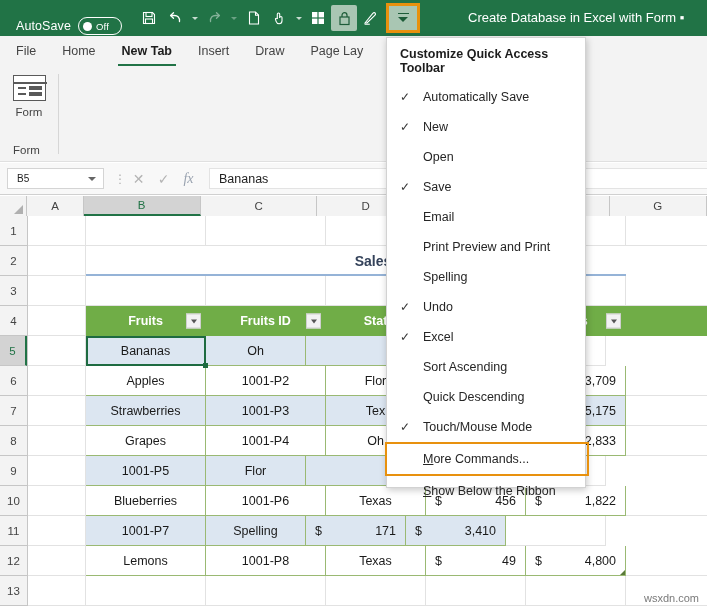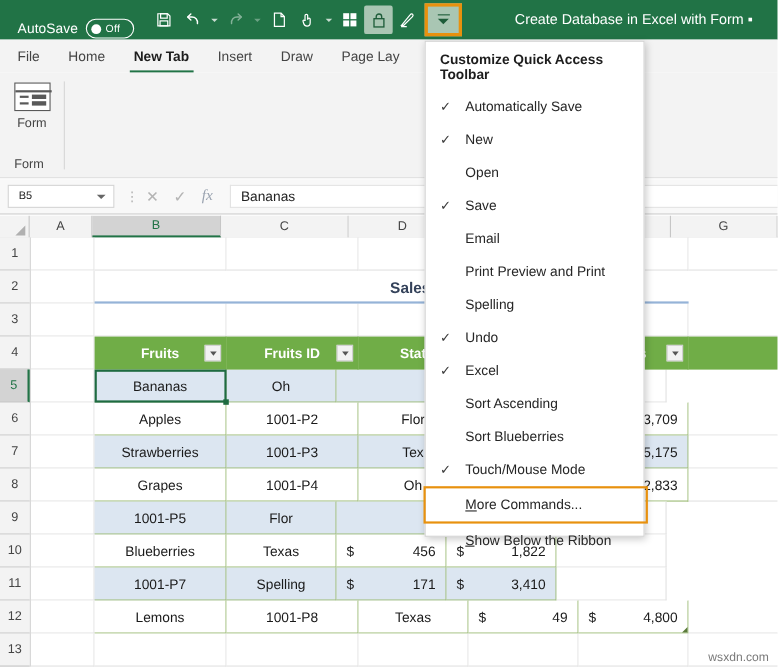--- a/index.html
+++ b/index.html
@@ -514,20 +514,21 @@
         </div>
         <div class="gcell tb-cell money band" style="width: 100px;">
           <span class="cur"></span>
           <span>2,863</span>
         </div>
         <div class="gcell " style="width: 100px;"></div>
       </div>
       <div class="grow">
         <div class="gcell " style="width: 58px;"></div>
         <div class="gcell tb-cell ctr plain" style="width: 120px;">Blueberries</div>
+        <div class="gcell tb-cell ctr plain" style="width: 120px;">1001-P6</div>
         <div class="gcell tb-cell ctr plain" style="width: 100px;">Texas</div>
         <div class="gcell tb-cell money plain" style="width: 100px;">
           <span class="cur">$</span>
           <span>456</span>
         </div>
         <div class="gcell tb-cell money plain" style="width: 100px;">
           <span class="cur">$</span>
           <span>1,822</span>
         </div>
         <div class="gcell " style="width: 100px;"></div>
@@ -616,21 +617,21 @@
       <div class="mi">
         <span class="chk">✓</span>
         <span class="mlabel">Excel</span>
       </div>
       <div class="mi">
         <span class="chk"></span>
         <span class="mlabel">Sort Ascending</span>
       </div>
       <div class="mi">
         <span class="chk"></span>
-        <span class="mlabel">Sort Blueberries</span>
+        <span class="mlabel">Quick Descending</span>
       </div>
       <div class="mi">
         <span class="chk">✓</span>
         <span class="mlabel">Touch/Mouse Mode</span>
       </div>
       <div class="mi sep-top" id="mi-more">
         <span class="chk"></span>
         <span class="mlabel"><span class="ul-first">M</span>ore Commands...</span>
       </div>
       <div class="mi">

